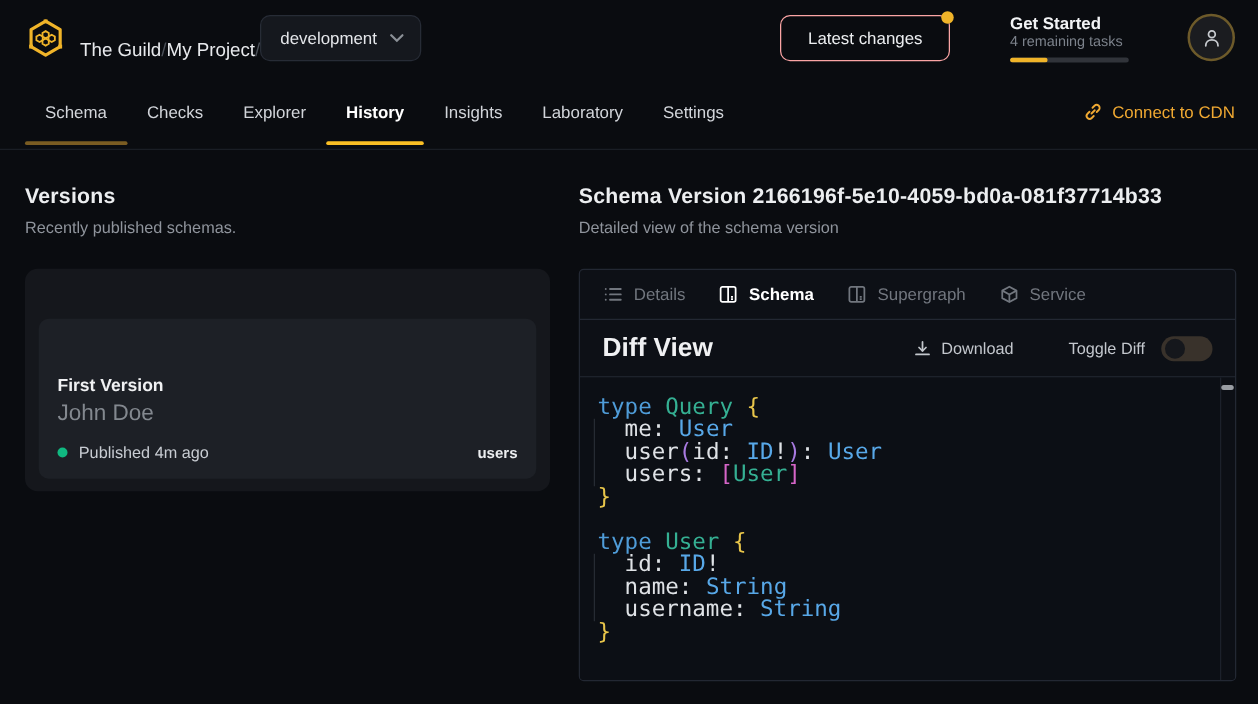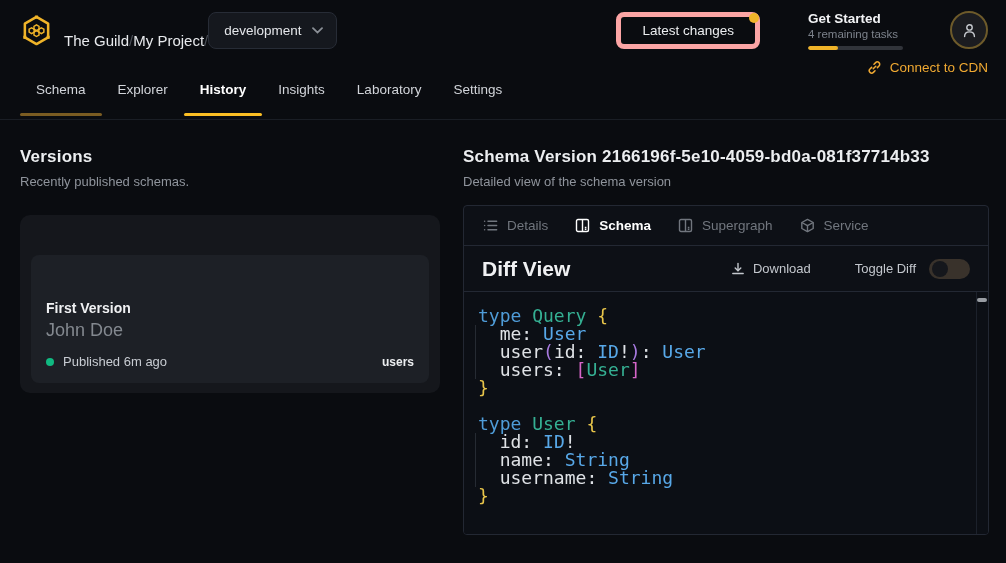--- a/index.html
+++ b/index.html
@@ -16,21 +16,21 @@
   .logo { width:33px; height:33px; flex:0 0 auto; }
   .crumbs { display:flex; align-items:flex-end; margin-left:11px; font-size:15px; font-weight:500; }
   .crumb-sep { color:#4b5058; font-weight:400; }
   .env-btn {
     display:flex; align-items:center; gap:10px;
     background:#15181e; border:1px solid #272c36; border-radius:8px;
     height:37px; padding:0 13px 0 15px; color:#e4e6ea; font-size:13.5px; cursor:pointer;
   }
   .hdr-right { margin-left:auto; display:flex; align-items:center; }
   .latest-btn {
-    position:relative; background:transparent; border:5px solid #fca5a5; border-radius:8px;
+    position:relative; background:transparent; border:1px solid #fca5a5; border-radius:8px;
     height:37px; padding:0 21px; color:#eceef0; font-size:13.5px; cursor:pointer;
   }
   .notif-dot { position:absolute; top:-4px; right:-4px; width:10px; height:10px; border-radius:50%; background:#f0b429; }
   .get-started { margin-left:48px; width:95px; }
   .gs-title { font-size:13.5px; font-weight:600; color:#f2f3f5; }
   .gs-sub { font-size:11.5px; color:#7c828b; margin-top:2px; white-space:nowrap; }
   .gs-bar { margin-top:6px; height:4px; border-radius:2px; background:#31343a; overflow:hidden; }
   .gs-fill { height:100%; background:#f0b429; border-radius:2px; }
   .avatar {
     margin-left:47px; width:38px; height:38px; border-radius:50%;
@@ -41,38 +41,38 @@
   .nav { height:60px; display:flex; align-items:stretch; padding:0 18px 0 20px; border-bottom:1px solid #1a1e25; }
   .nav-tabs { display:flex; }
   .nav-tab {
     position:relative; display:flex; align-items:center; padding:0 16px;
     font-size:13.5px; font-weight:500; color:#d2d5da; cursor:pointer;
   }
   .nav-tab::after { content:""; position:absolute; left:0; right:0; bottom:3px; height:3px; border-radius:2px; background:transparent; }
   .nav-tab.dim-line::after { background:#7a5c22; }
   .nav-tab.active { color:#ffffff; font-weight:600; }
   .nav-tab.active::after { background:#fbbf24; }
-  .cdn-link { margin-left:auto; display:flex; gap:8px; color:#f0a932; font-size:13.5px; font-weight:500; cursor:pointer; }
+  .cdn-link { margin-left:auto; display:flex; align-items:center; gap:8px; color:#f0a932; font-size:13.5px; font-weight:500; cursor:pointer; }
   
   .main { display:flex; padding:0 17px 0 20px; gap:23px; }
   .col-left { width:420px; flex:0 0 auto; }
   .col-right { flex:1; min-width:0; }
   .sec-title { font-size:17px; font-weight:700; color:#eceef0; margin-top:27px; letter-spacing:.2px; }
   .sec-sub { font-size:13px; color:#8f949c; margin-top:7px; }
   
   .ver-card { margin-top:26px; background:#15171c; border-radius:10px; padding:40px 11px 10px; }
   .ver-item { background:#1d2026; border-radius:8px; padding:13px 15px 14px; cursor:pointer; }
   .ver-name { font-size:14px; font-weight:600; color:#f0f1f3;margin-top:32px; }
   .ver-author { font-size:18px; color:#83888f; margin-top:4px; }
   .ver-row { display:flex; align-items:center; margin-top:13px; }
   .dot { width:8px; height:8px; border-radius:50%; background:#10b981; margin-right:9px; }
   .ver-status { font-size:13px; color:#c8ccd2; }
   .ver-service { margin-left:auto; font-size:12px; font-weight:700; color:#eceef0; }
   
-  .detail-box { margin-top:16px; border:1px solid #232833; border-radius:4px; background:#0d1016; height:330px; overflow:hidden; }
+  .detail-box { margin-top:26px; border:1px solid #232833; border-radius:4px; background:#0d1016; height:330px; overflow:hidden; }
   .dtabs { height:40px; display:flex; align-items:center; gap:27px; padding:0 19px; border-bottom:1px solid #232833; }
   .dtab { display:flex; align-items:center; gap:9px; font-size:13.5px; color:#71767e; cursor:pointer; }
   .dtab svg { stroke:#71767e; }
   .dtab.active { color:#ffffff; font-weight:600; }
   .dtab.active svg { stroke:#ffffff; }
   .diff-row { height:46px; display:flex; align-items:center; padding:0 18px; border-bottom:1px solid #232833; }
   .diff-title { font-size:21px; font-weight:700; color:#f0f1f3; }
   .diff-right { margin-left:auto; display:flex; align-items:center; }
   .download { display:flex; align-items:center; gap:8px; font-size:13px; color:#c3c7cd; cursor:pointer; }
   .toggle-label { margin-left:44px; font-size:13px; color:#c3c7cd; }
@@ -154,20 +154,23 @@
     </div>
   </div>
 </div>
 
 <div class="nav">
   <div class="nav-tabs">
     <div class="nav-tab dim-line">
         <span>Schema</span>
       </div>
     <div class="nav-tab">
+        <span>Checks</span>
+      </div>
+    <div class="nav-tab">
         <span>Explorer</span>
       </div>
     <div class="nav-tab active">
         <span>History</span>
       </div>
     <div class="nav-tab">
         <span>Insights</span>
       </div>
     <div class="nav-tab">
         <span>Laboratory</span>
@@ -192,21 +195,21 @@
 
   <div class="col-left">
     <div class="sec-title">Versions</div>
     <div class="sec-sub">Recently published schemas.</div>
     <div class="ver-card">
       <div class="ver-item">
         <div class="ver-name">First Version</div>
         <div class="ver-author">John Doe</div>
         <div class="ver-row">
           <span class="dot"></span>
-          <span class="ver-status">Published 6m ago</span>
+          <span class="ver-status">Published 4m ago</span>
           <span class="ver-service">users</span>
         </div>
       </div>
     </div>
   </div>
 
   <div class="col-right">
     <div class="sec-title">Schema Version 2166196f-5e10-4059-bd0a-081f37714b33</div>
     <div class="sec-sub">Detailed view of the schema version</div>
 

